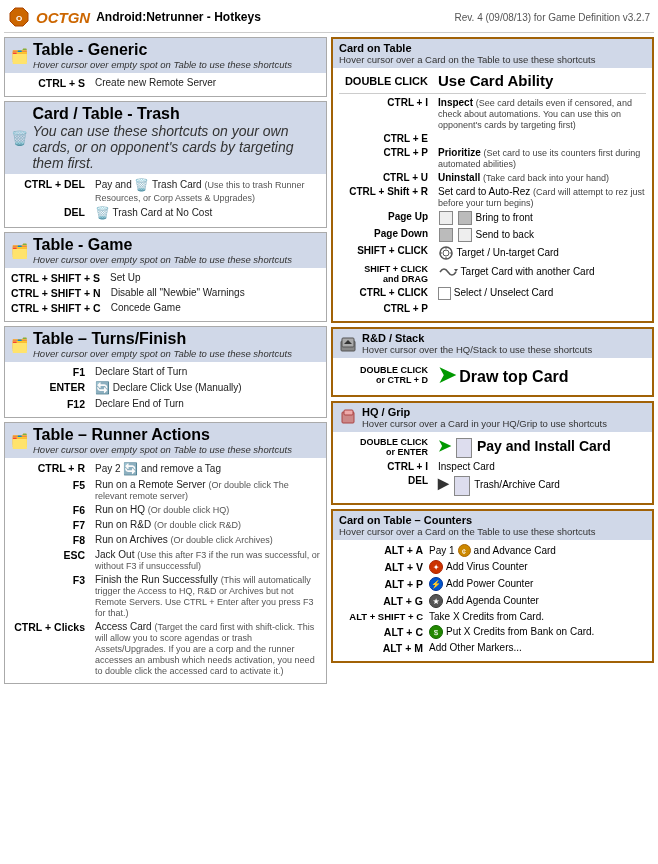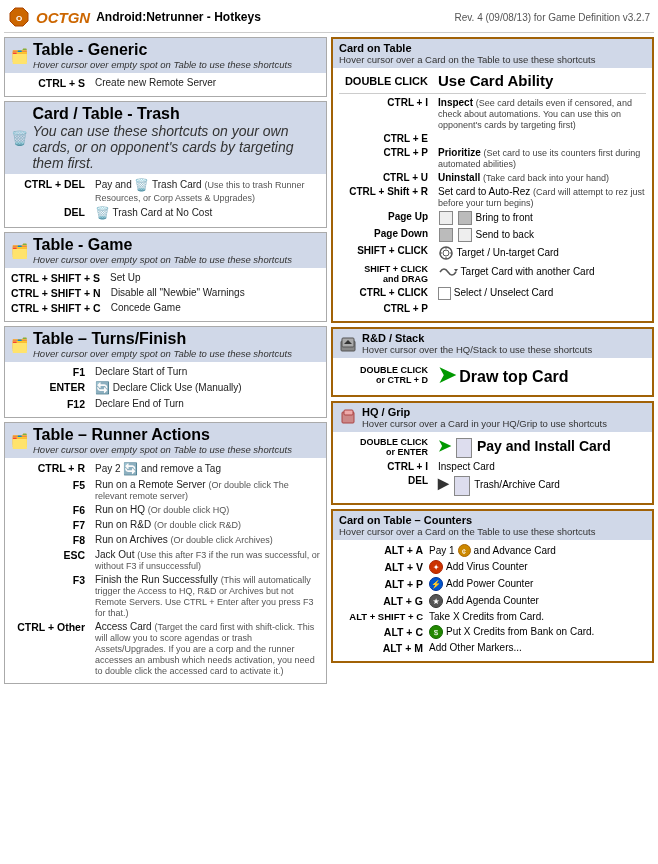--- a/index.html
+++ b/index.html
@@ -433,21 +433,21 @@
           </div>
           <div class="shortcut-row">
             <span class="shortcut-key">ESC</span>
             <span class="shortcut-desc">Jack Out <span class="note">(Use this after F3 if the run was successful, or without F3 if unsuccessful)</span></span>
           </div>
           <div class="shortcut-row">
             <span class="shortcut-key">F3</span>
             <span class="shortcut-desc">Finish the Run Successfully <span class="note">(This will automatically trigger the Access to HQ, R&amp;D or Archives but not Remote Servers. Use CTRL + Enter after you press F3 for that.)</span></span>
           </div>
           <div class="shortcut-row">
-            <span class="shortcut-key">CTRL + Other</span>
+            <span class="shortcut-key">CTRL + Clicks</span>
             <span class="shortcut-desc">Access Card <span class="note">(Target the card first with shift-click. This will allow you to score agendas or trash Assets/Upgrades. If you are a corp and the runner accesses an ambush which needs activation, you need to double click the accessed card to activate it.)</span></span>
           </div>
         </div>
       </div>
 
     </div>
 
     <div class="right-col">
 
       <div class="card-section">

